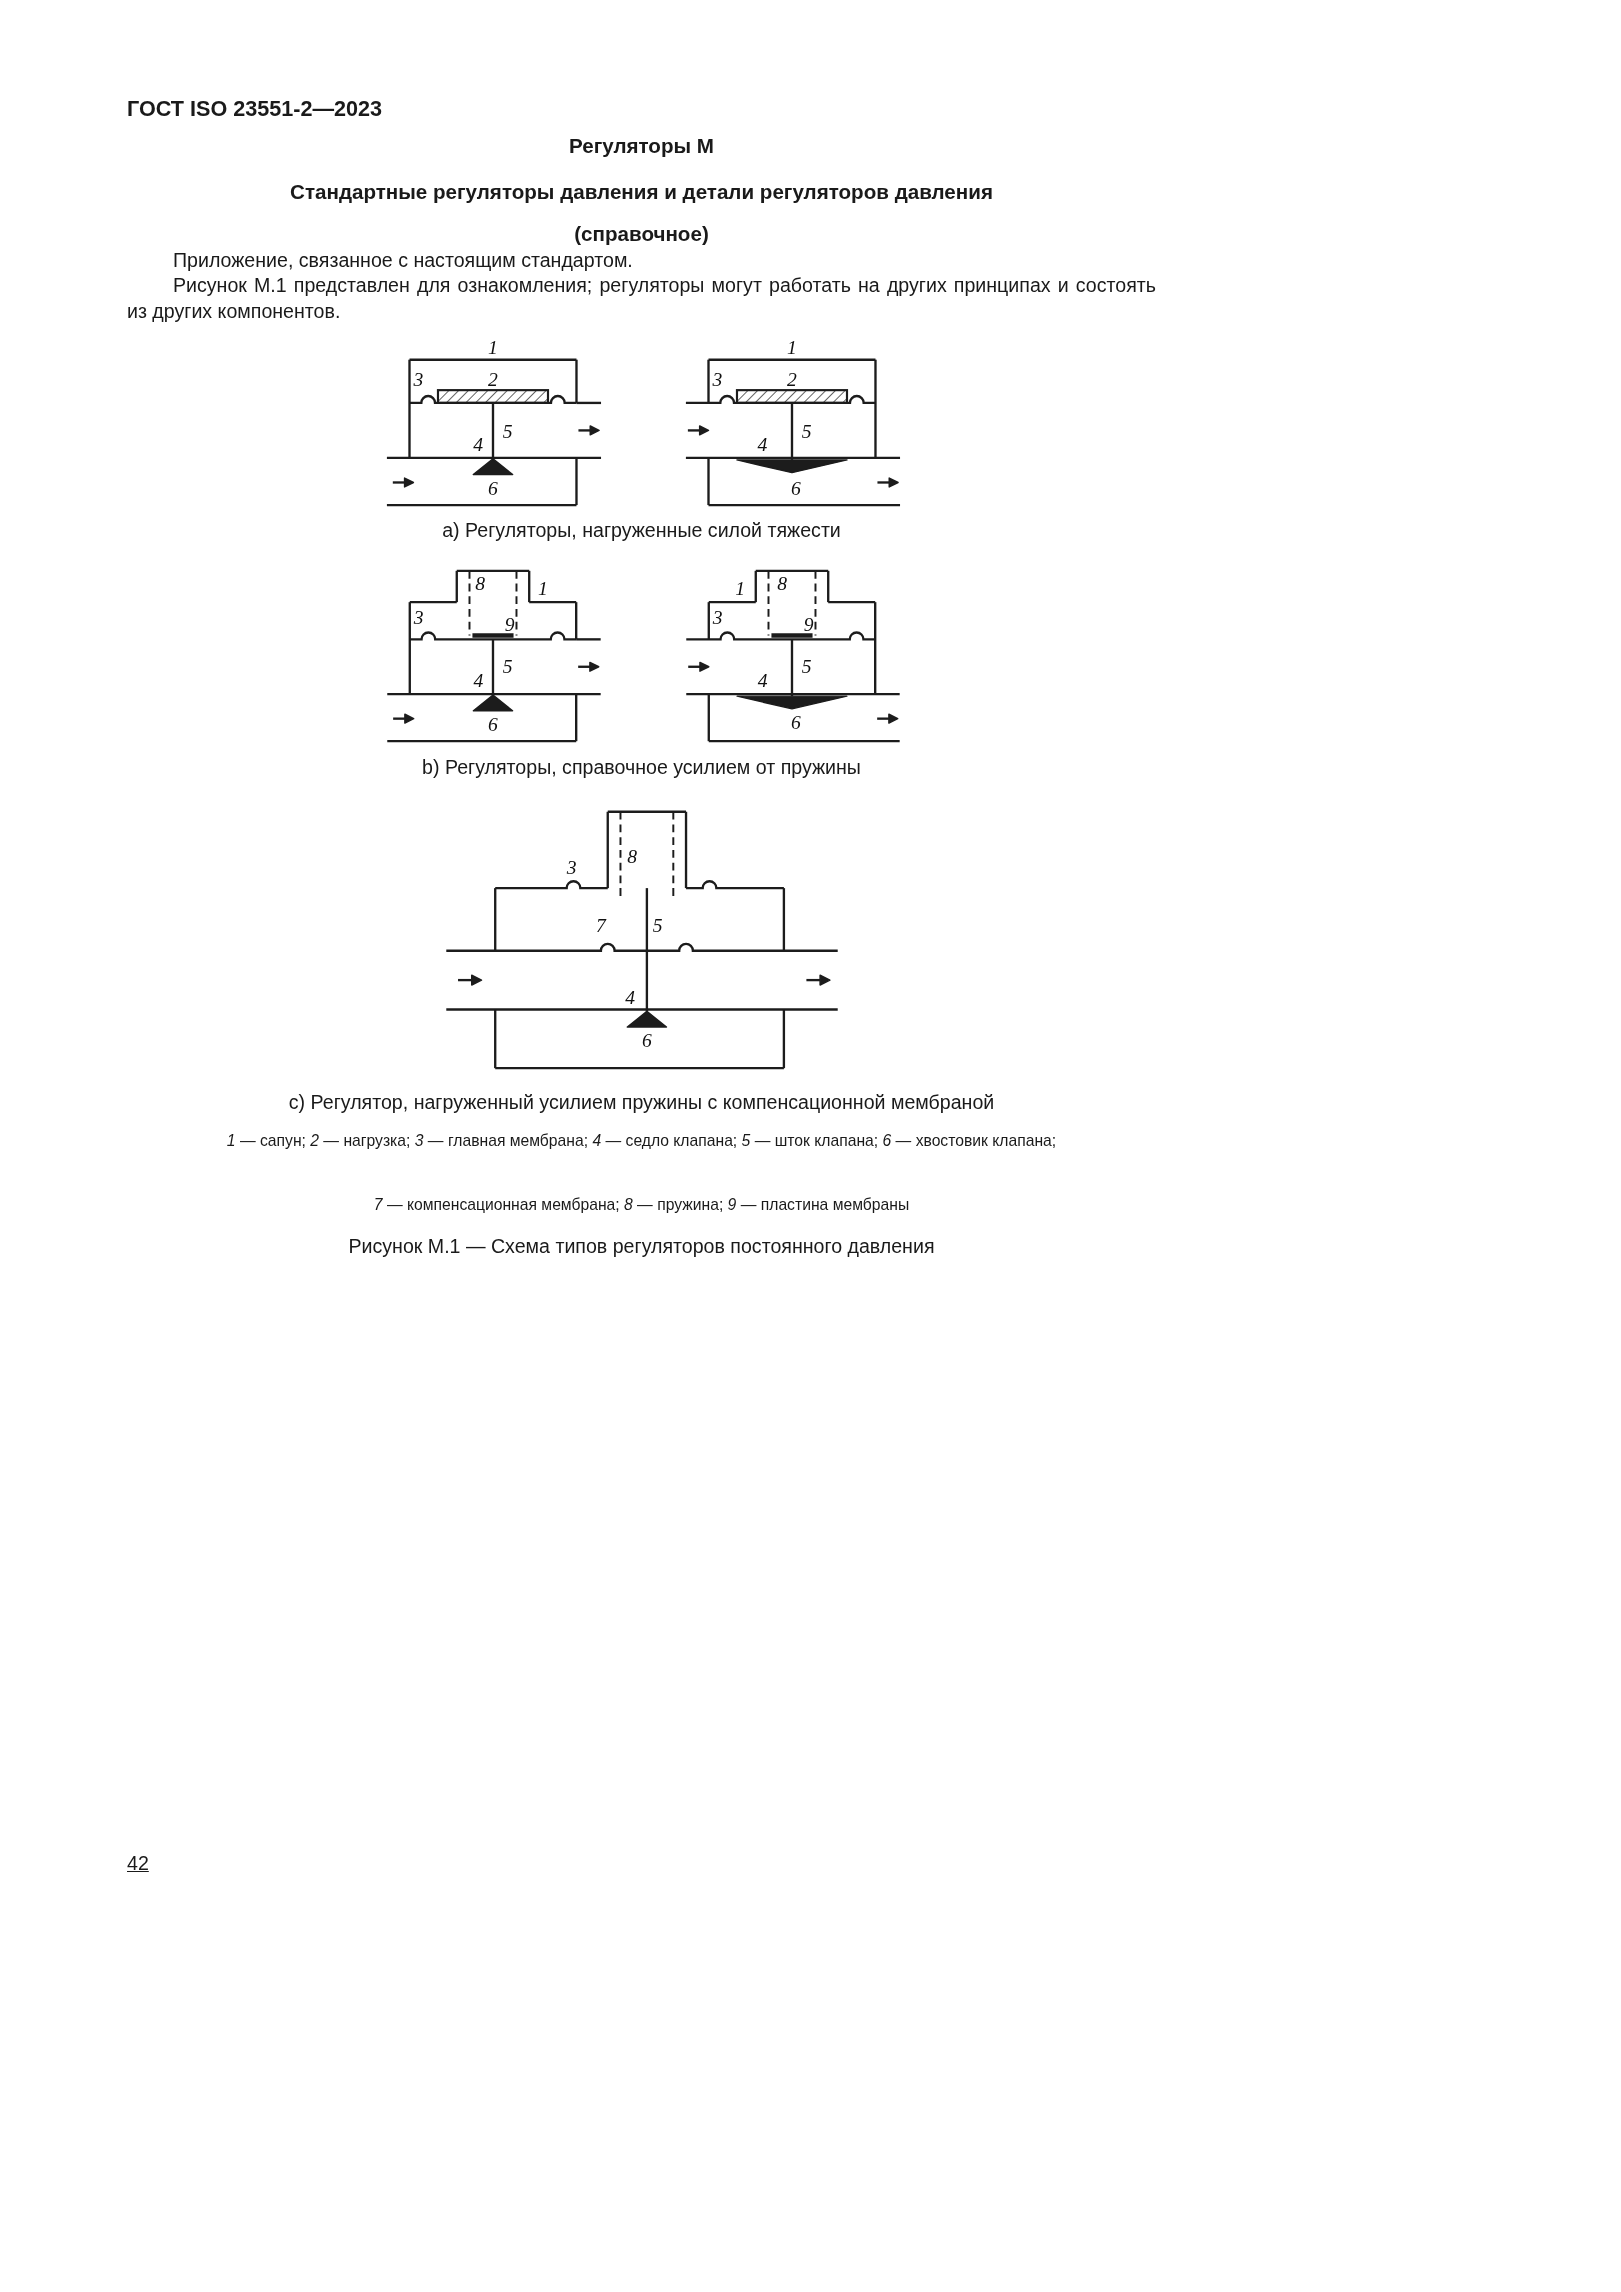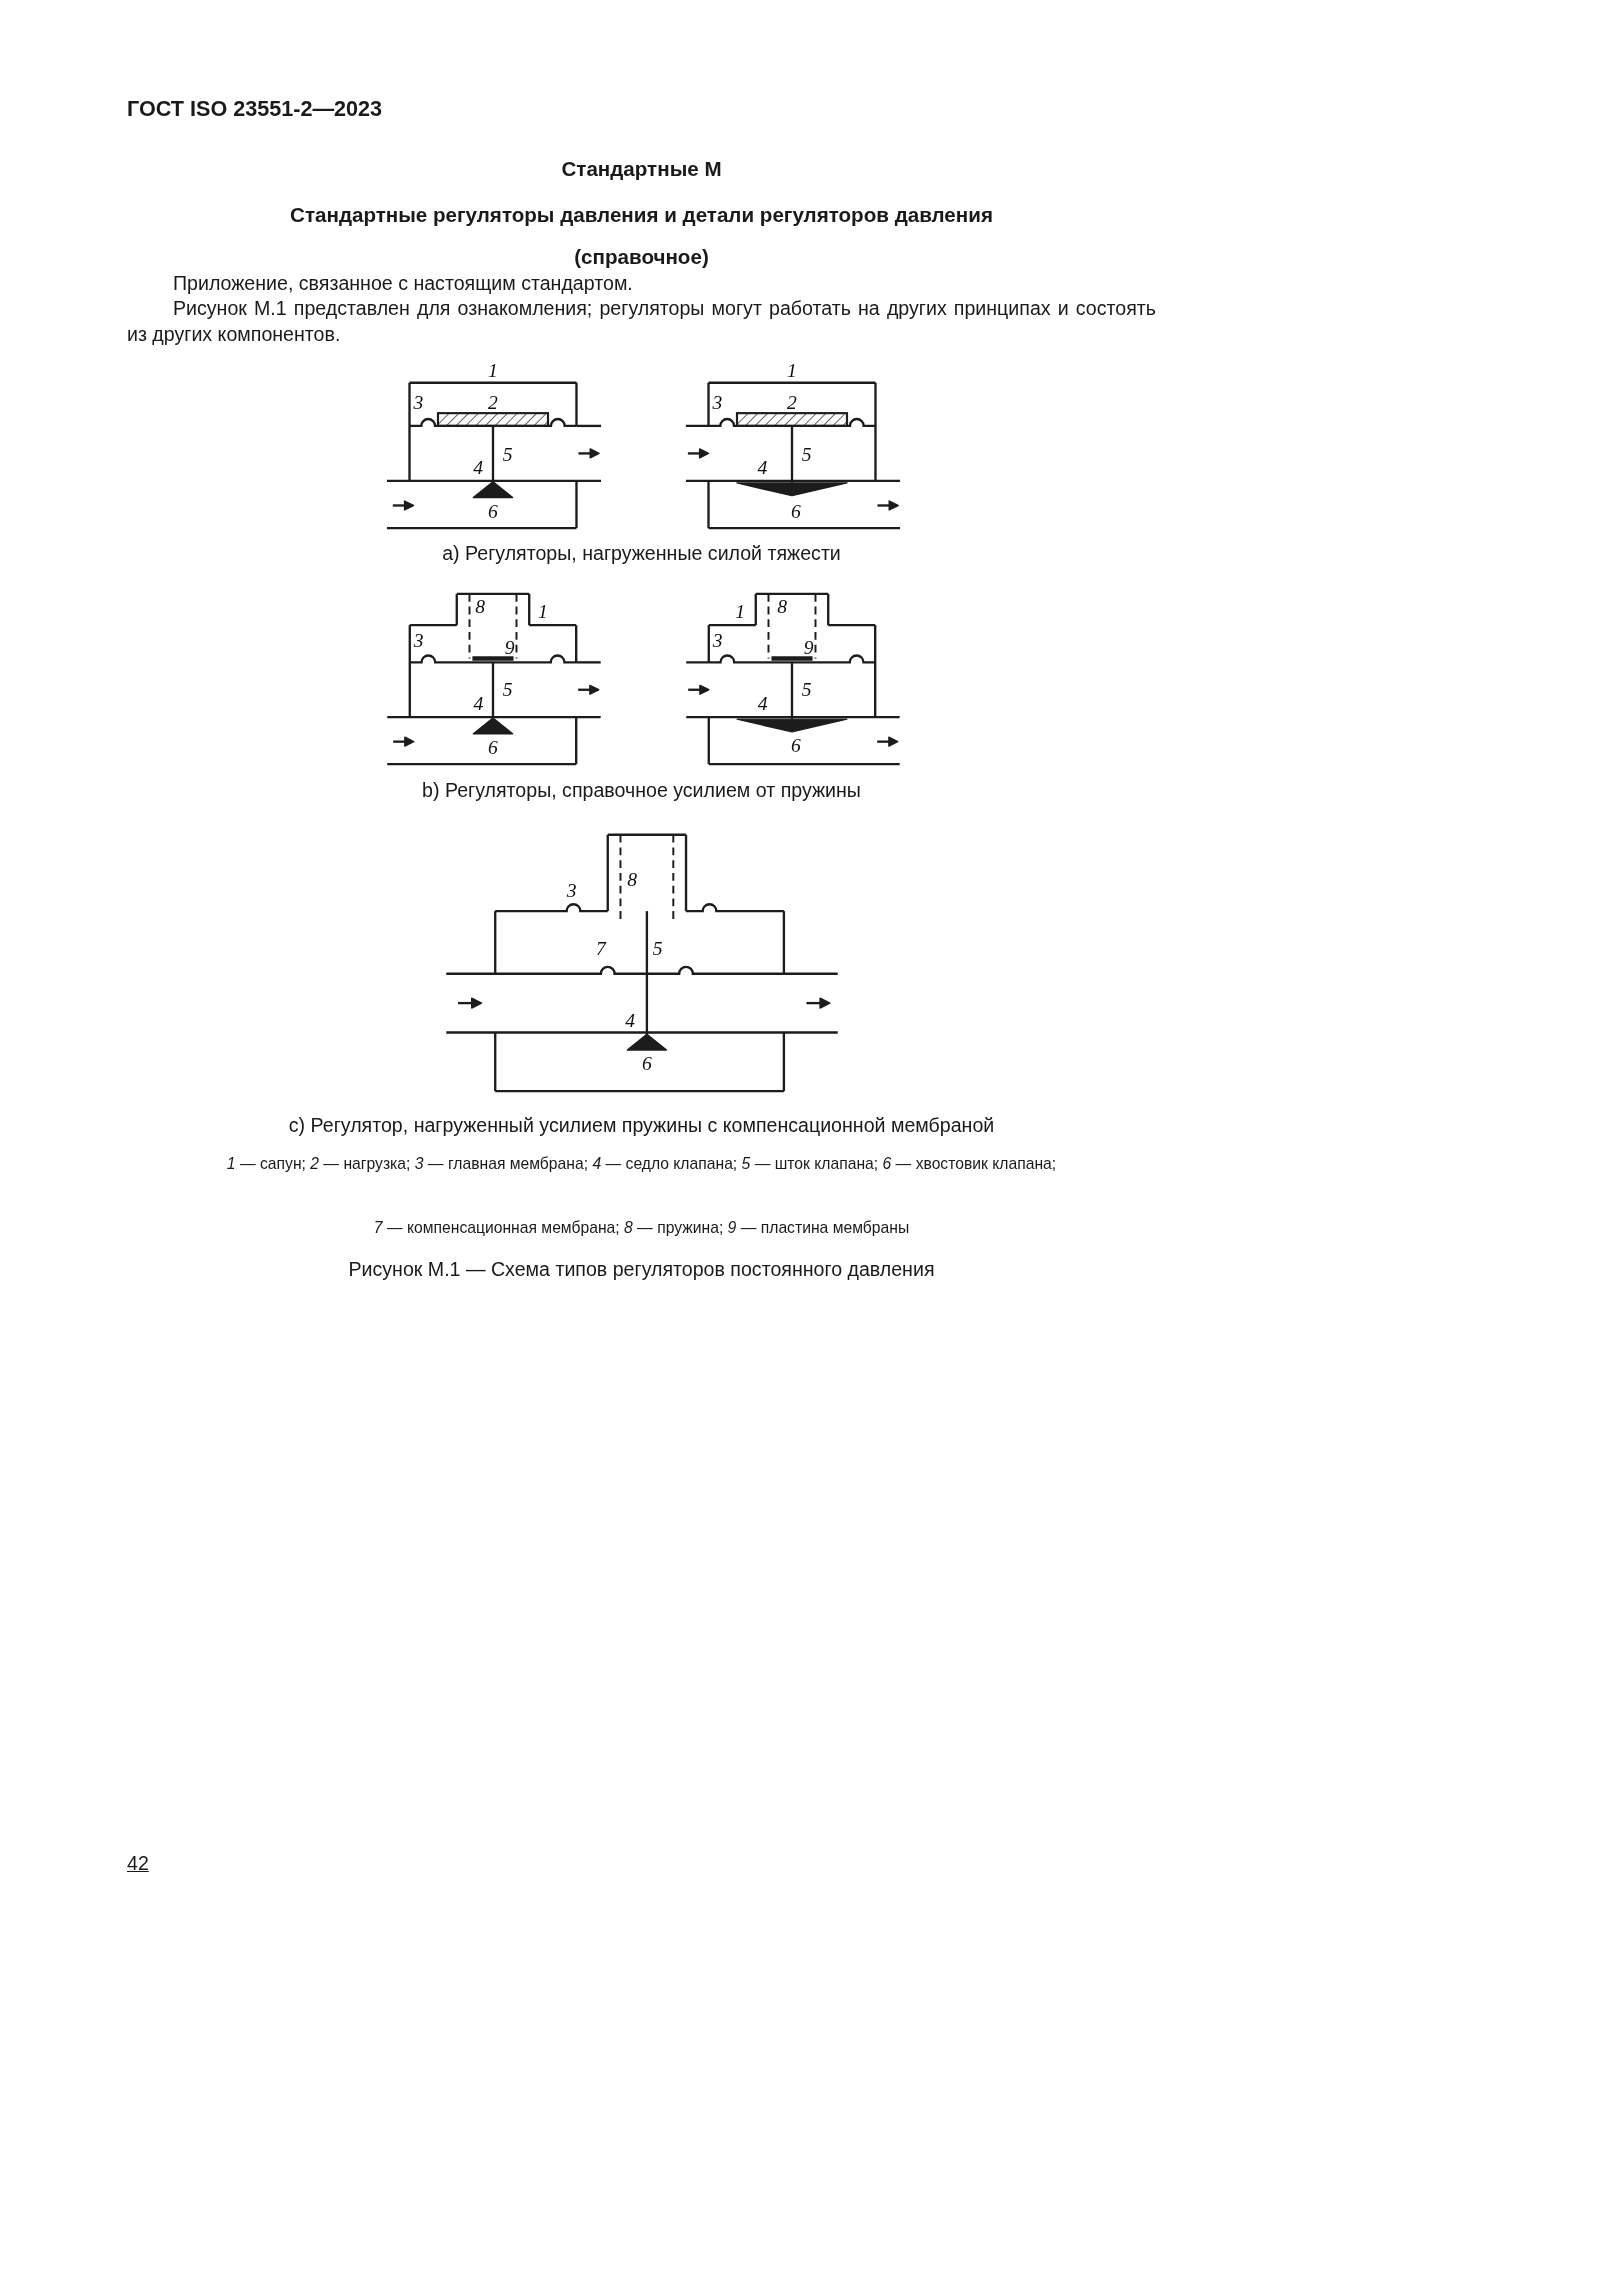--- a/index.html
+++ b/index.html
@@ -1,20 +1,20 @@
 <!DOCTYPE html>
 <html><head>
 <meta charset="utf-8">
 <style>
   * { margin:0; padding:0; box-sizing:border-box; }
   html,body { background:#ffffff; }
   body { font-family:"Liberation Sans", sans-serif; color:#1a1a1a; }
   .page { position:relative; width:1621px; height:2293px; background:#fff; margin:0 auto; overflow:hidden; }
   .content { position:absolute; left:127px; top:0; width:1029px; padding-top:96px; }
-  .running-header { font-size:21.6px; font-weight:bold; margin-bottom:34px; }
+  .running-header { font-size:21.6px; font-weight:bold; margin-bottom:11px; }
   .center { text-align:center; }
   .bold { font-weight:bold; }
   .app-label { font-size:20.6px; line-height:26.5px; }
   .app-type  { font-size:20.6px; line-height:26.5px; }
   .doc-title { font-size:20.6px; margin-top:19.6px; margin-bottom:15.7px; line-height:26.5px; }
   .body-text { font-size:19.6px; line-height:25.5px; }
   .indent { text-indent:46px; }
   .just { text-align:justify; }
   .fig-row { display:flex; justify-content:center; align-items:flex-start; gap:78px; }
   .row-a { margin-top:15.7px; }
@@ -36,21 +36,21 @@
   text.plbl { font-family:"Liberation Serif", serif; font-style:italic; font-size:20px; fill:#111; text-anchor:middle; }
 </style>
 </head>
 <body>
 
 <div class="page">
   <div class="content">
 
     <div class="running-header">ГОСТ ISO 23551-2—2023</div>
 
-    <div class="center bold app-label">Стандартные М</div>
+    <div class="center bold app-label">Регуляторы М</div>
     <div class="center bold doc-title">Стандартные регуляторы давления и детали регуляторов давления</div>
     <div class="center bold app-type">(справочное)</div>
 
     <p class="body-text indent">Приложение, связанное с настоящим стандартом.</p>
     <p class="body-text indent just">Рисунок М.1 представлен для ознакомления; регуляторы могут работать на других принципах и состоять из других компонентов.</p>
 
     <div class="fig-row row-a">
 
       <svg width="221" height="172" viewBox="0 0 225 175">
         <defs>

